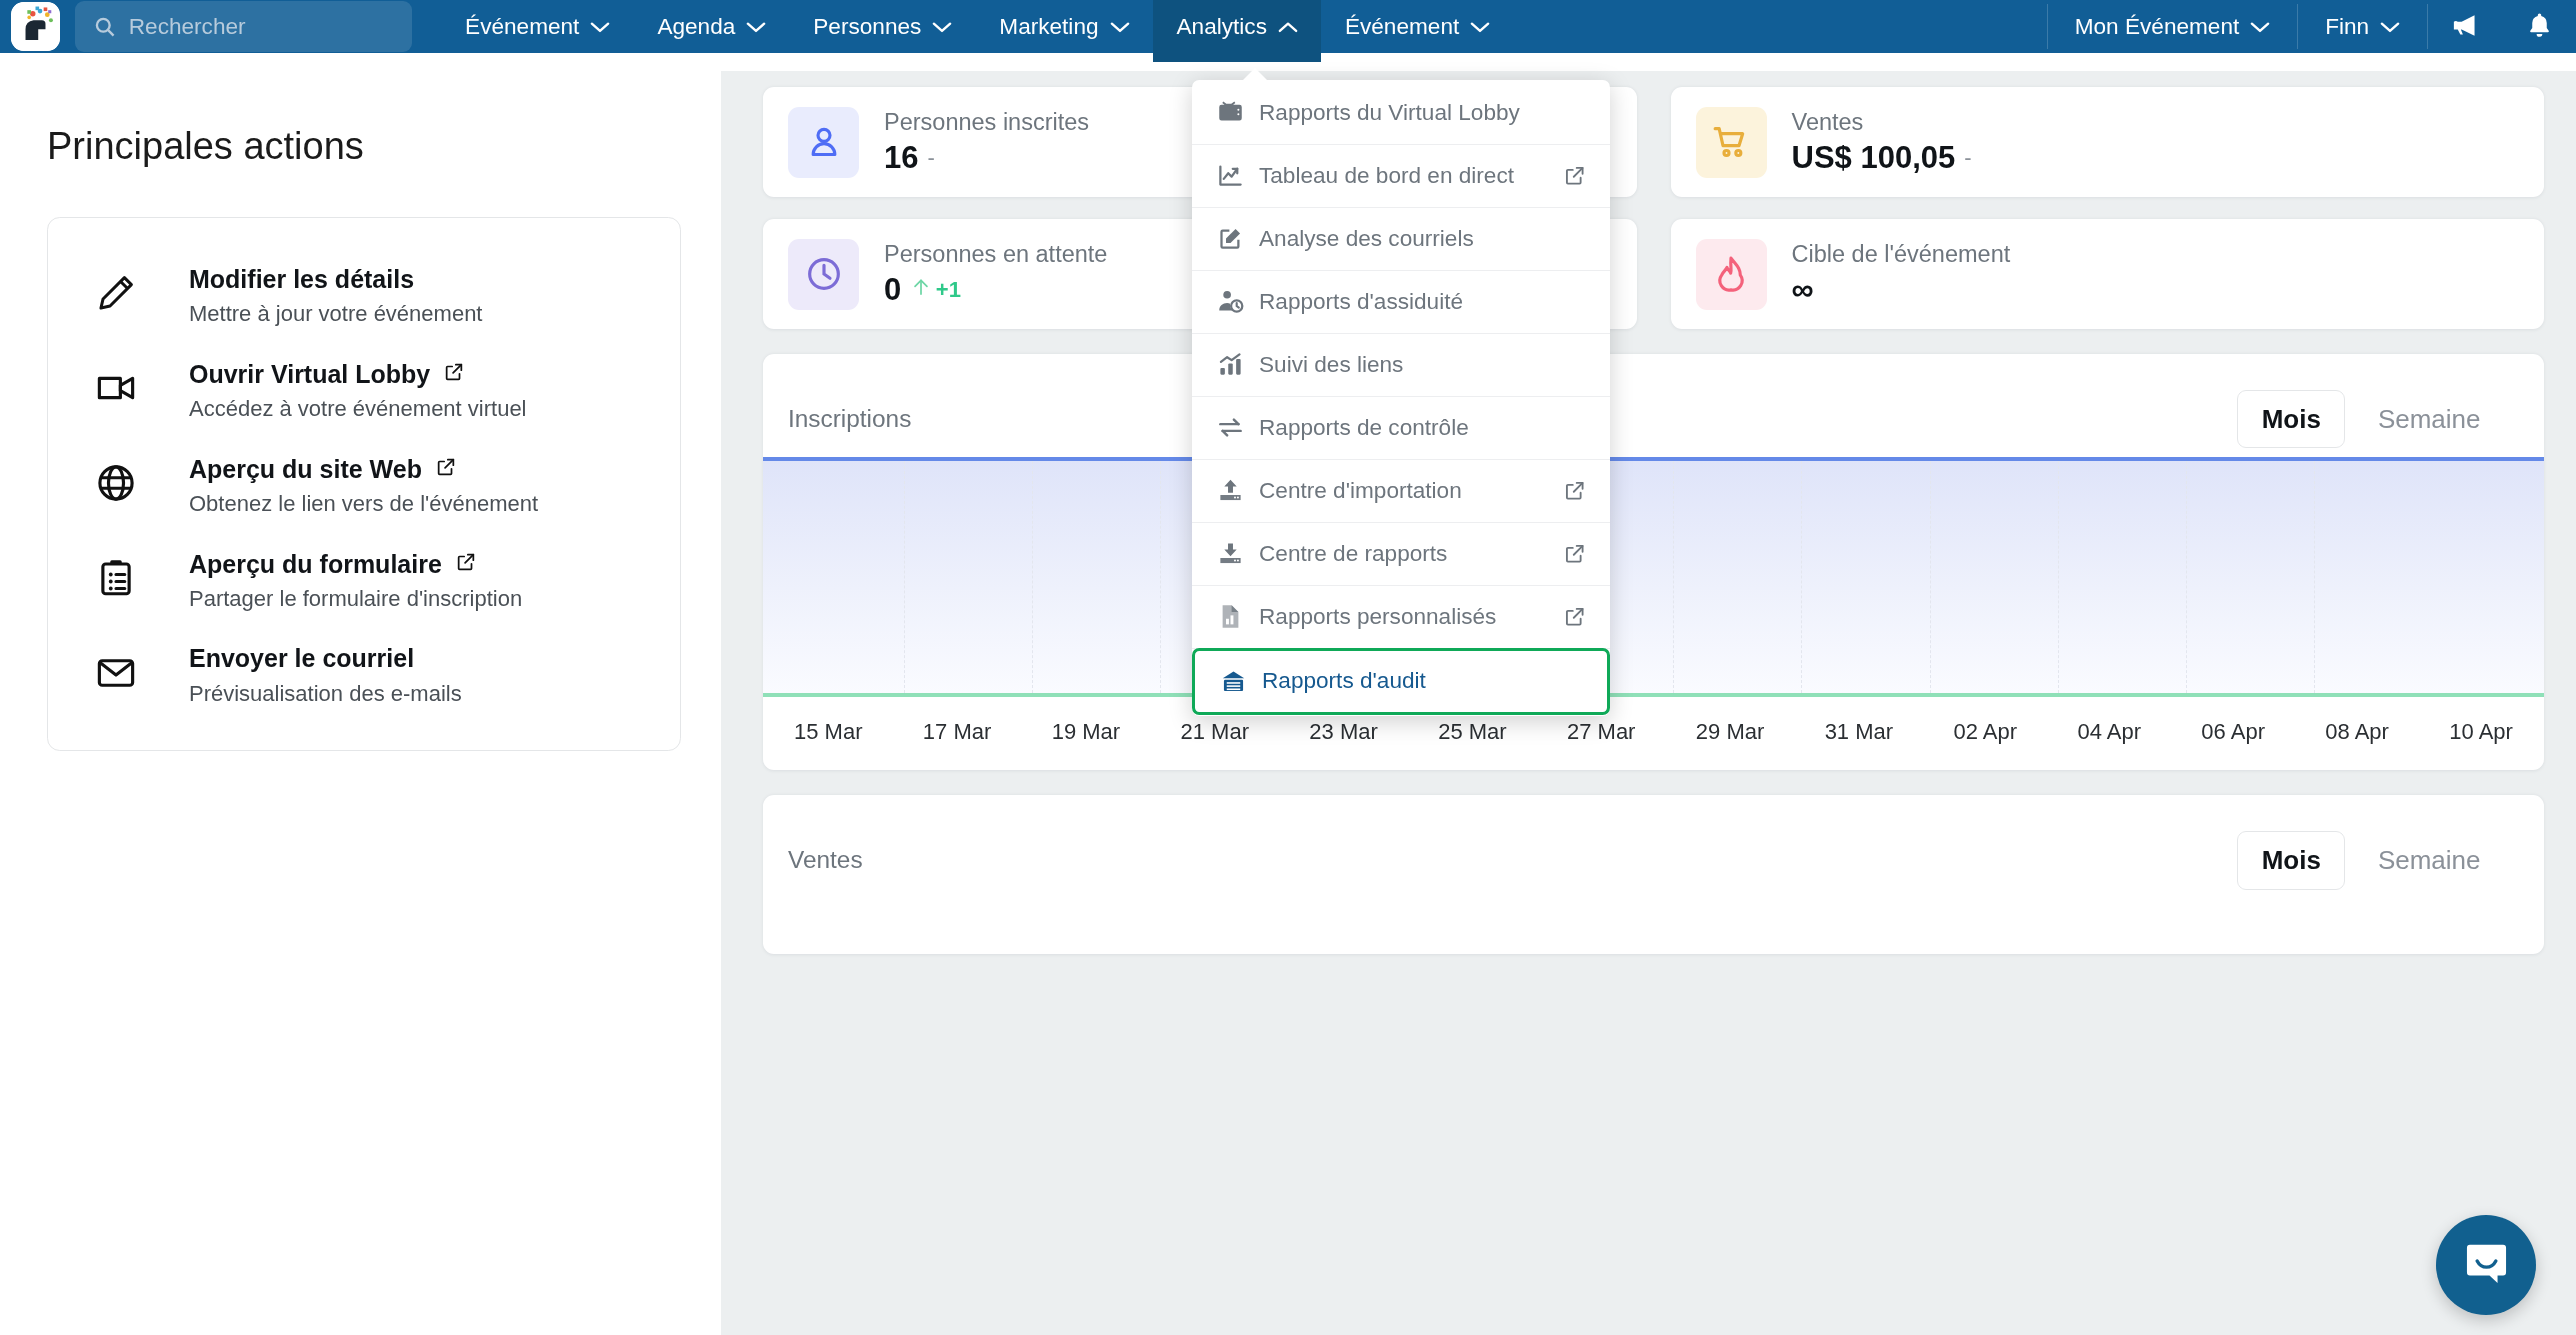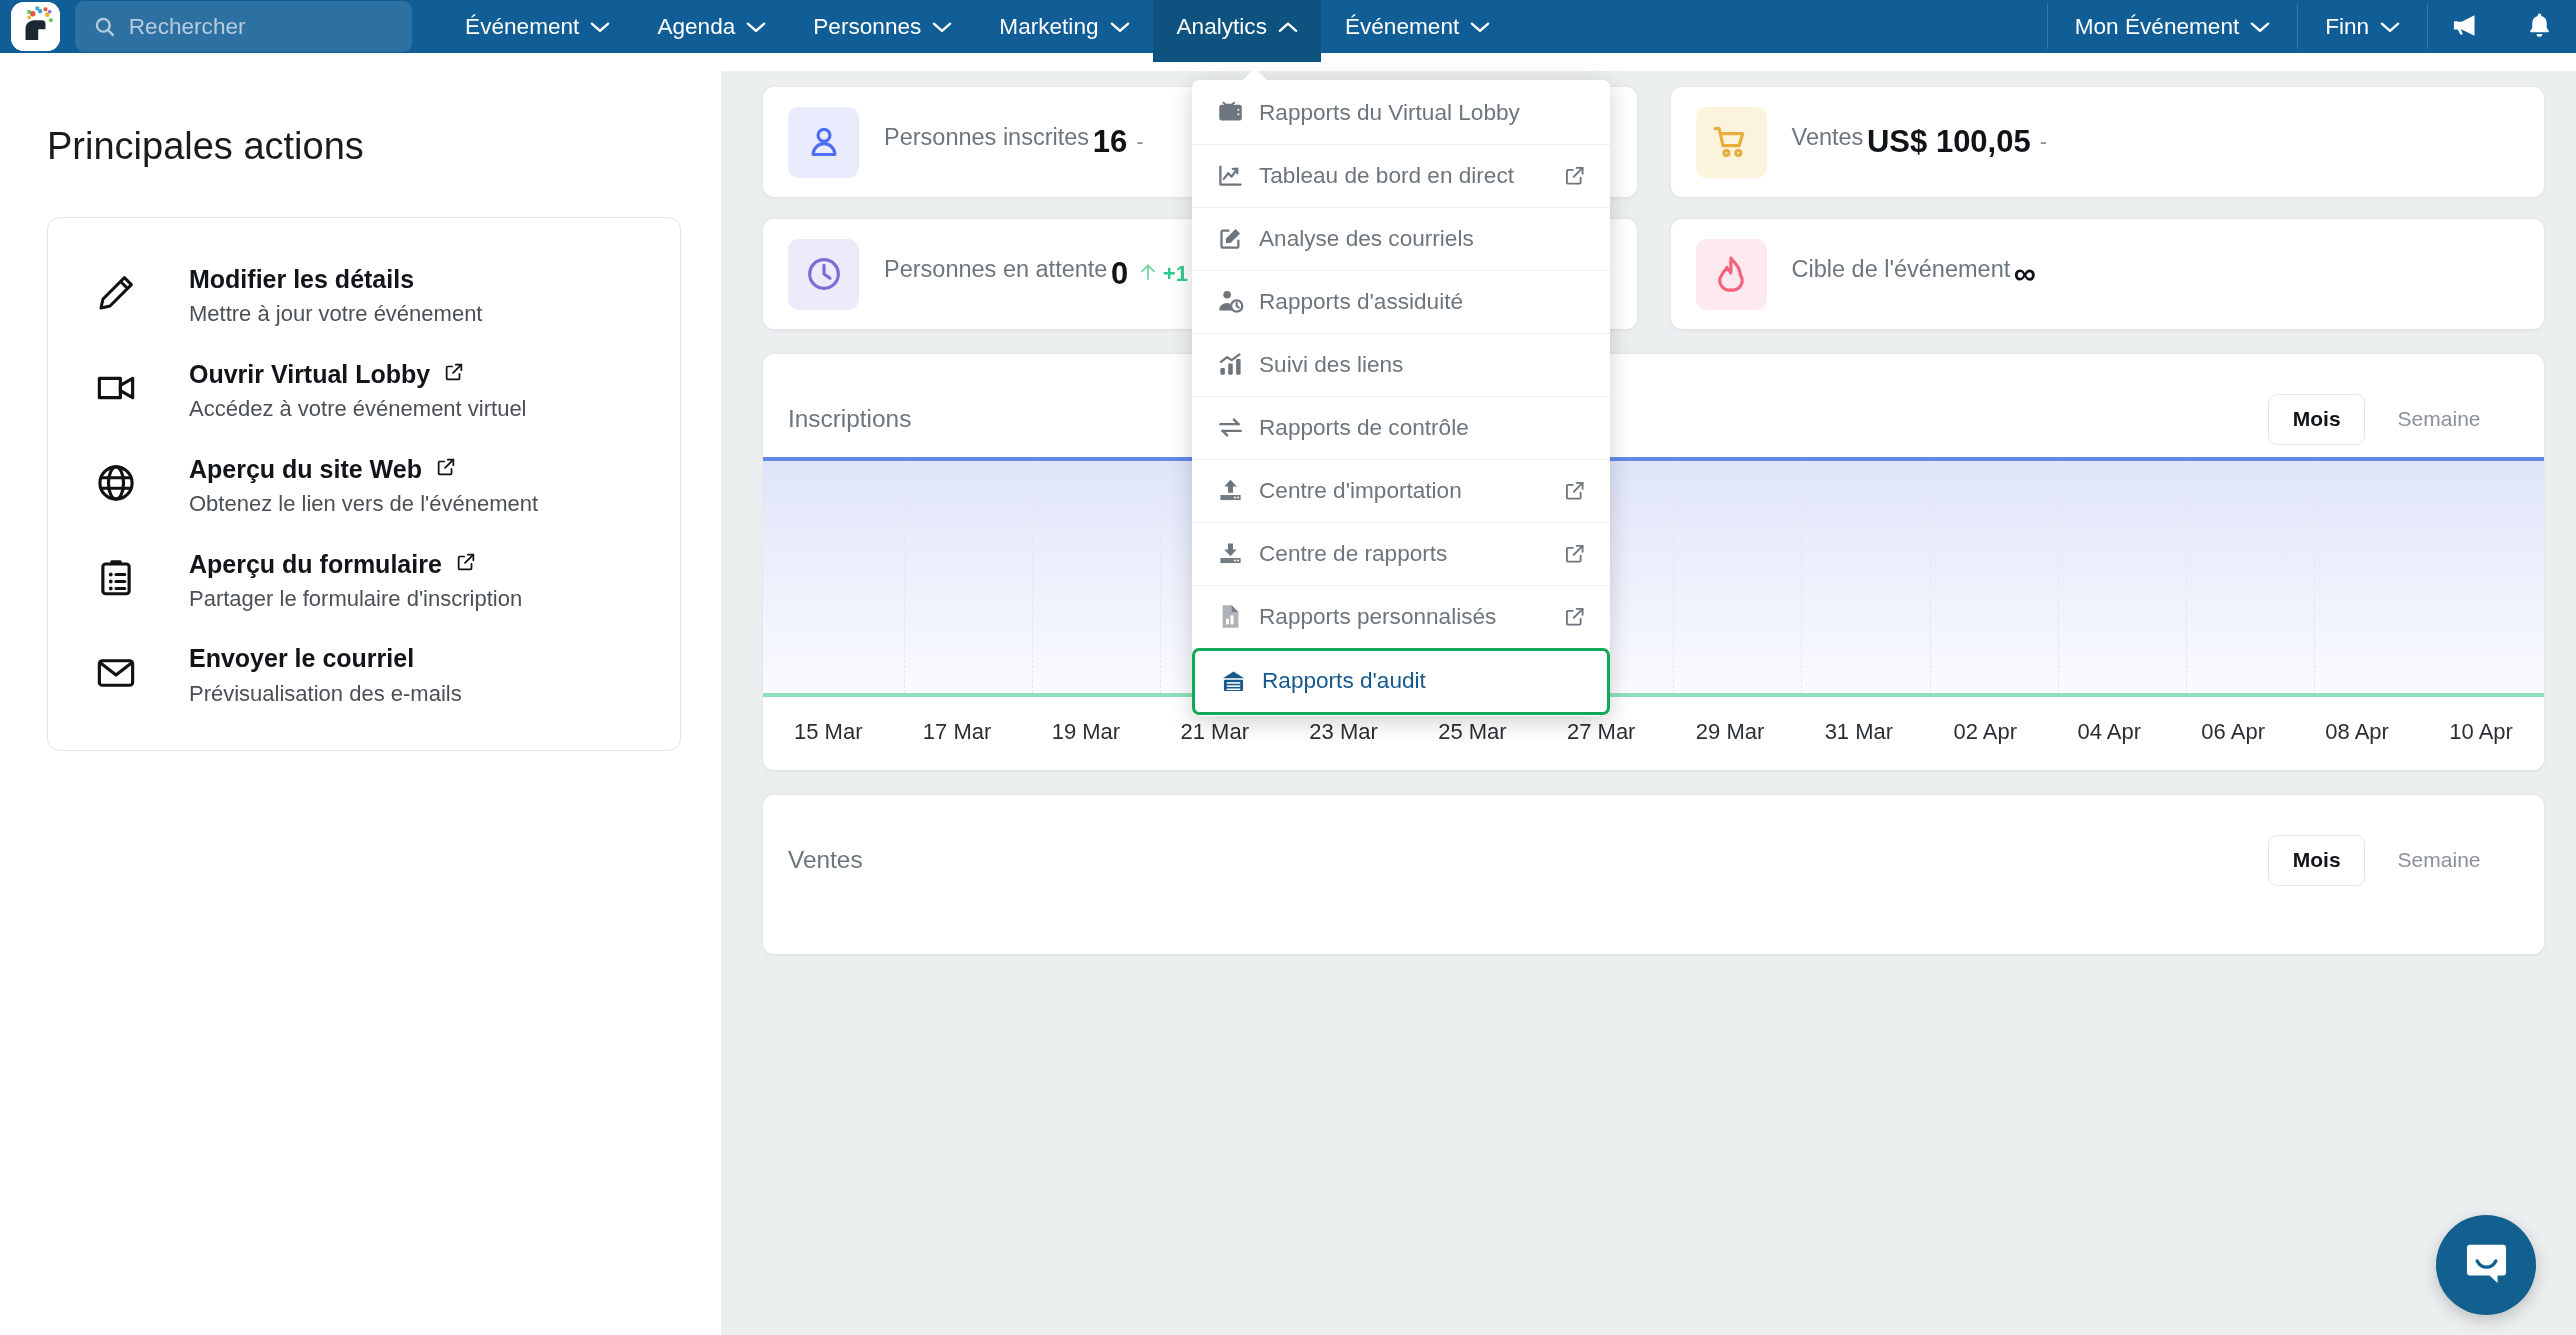--- a/index.html
+++ b/index.html
@@ -156,21 +156,21 @@
     box-shadow: 0 0.9px 3.6px rgba(20,40,60,0.08);
     height: 110px;
     display: flex; align-items: center;
     padding-left: 25px;
   }
   .stat-ico {
     width: 71px; height: 71px; border-radius: 11px;
     display: flex; align-items: center; justify-content: center;
     flex: 0 0 auto;
   }
-  .stat-texts { margin-left: 25px; display: flex; flex-direction: row; gap: 3.6px; }
+  .stat-texts { margin-left: 25px; display: flex; flex-direction: column; gap: 3.6px; }
   .stat-label { font-size: 23.5px; color: #6d757d; white-space: nowrap; }
   .stat-value-row { display: flex; align-items: center; gap: 9px; }
   .stat-value { font-size: 31px; font-weight: bold; color: #101418; white-space: nowrap; }
   .stat-delta { font-size: 22px; color: #8b9199; }
   .stat-delta.up { color: #2fc98a; font-weight: bold; display:flex; align-items:center; gap:3.6px; }
 
   
   .chart-card {
     background: #ffffff;
     border-radius: 11px;
@@ -180,21 +180,21 @@
     overflow: hidden;
   }
   .chart-head {
     display: flex; align-items: center; justify-content: space-between;
     padding: 34px 40px 0 25px;
     height: 96px;
   }
   .chart-title { font-size: 24.4px; color: #6d757d; }
   .toggle { display: flex; align-items: center; gap: 9px; }
   .toggle-btn {
-    font-size: 21px; color: #8b9199;
+    font-size: 26px; color: #8b9199;
     padding: 12.7px 23.5px; border-radius: 9px;
     cursor: pointer; white-space: nowrap;
   }
   .toggle-btn.sel {
     color: #101418; font-weight: bold;
     border: 0.9px solid #e4e6e8;
     background: #ffffff;
   }
 
   .plot {

